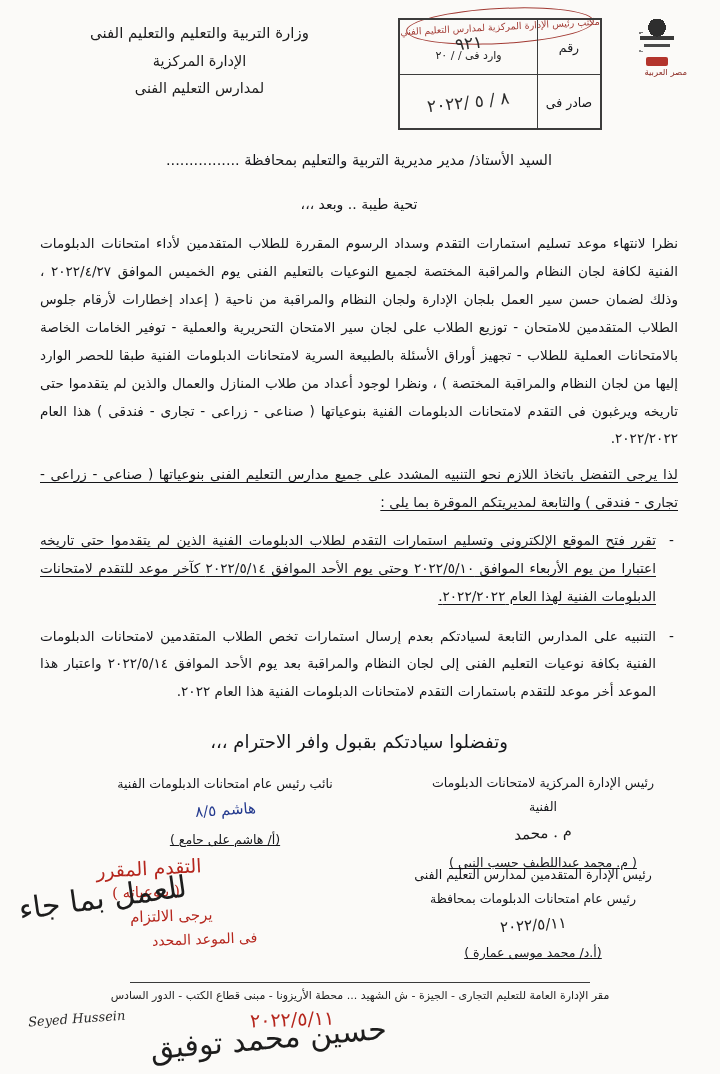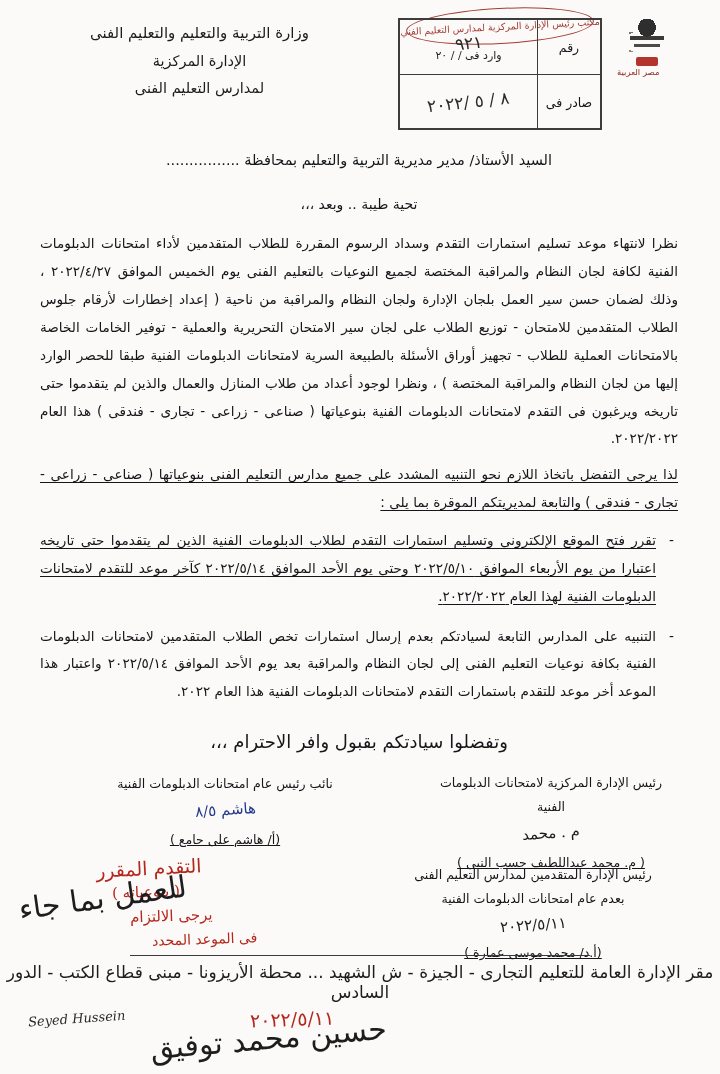--- a/index.html
+++ b/index.html
@@ -20,23 +20,23 @@
   }
 
   
   .header {
     position: relative;
     height: 140px;
   }
   .eagle {
     position: absolute;
     top: 14px;
-    right: 43px;
+    right: 33px;
     width: 60px;
-    text-align: left;
+    text-align: right;
     font-size: 9px;
     line-height: 1.2;
   }
   .eagle-img {
     width: 44px;
     height: 52px;
     margin: 0 auto;
     background:
       radial-gradient(circle at 50% 26%, #2e2e2e 0 9px, transparent 9px),
       linear-gradient(#3a3a3a, #3a3a3a) no-repeat 50% 46% / 34px 4px,
@@ -184,21 +184,21 @@
     height: 200px;
     margin-top: 4px;
     font-size: 12.6px;
   }
   .sig {
     position: absolute;
     text-align: center;
     line-height: 1.9;
   }
   .sig .name { margin-top: 30px; text-decoration: underline; }
-  .sig-right { right: 54px; top: 0; width: 230px; margin-left: 16px; }
+  .sig-right { right: 62px; top: 0; width: 230px; margin-left: 16px; }
   .sig-left { left: 110px; top: 1px; width: 230px; }
   .sig-right2 { right: 62px; top: 92px; width: 250px; }
 
   .scribble {
     font-family: "DejaVu Serif", serif;
     color: #1c1c1c;
     font-size: 15px;
     transform: rotate(-4deg);
     display: inline-block;
     letter-spacing: 1px;
@@ -241,21 +241,21 @@
     font-size: 19px;
     color: #b5261d;
     transform: rotate(-2deg);
   }
   .footer {
     position: absolute;
     bottom: 72px;
     right: 0;
     left: 0;
     text-align: center;
-    font-size: 17px;
+    font-size: 11px;
     color: #1d1d1d;
   }
   .footer:before {
     content: "";
     display: block;
     width: 64%;
     height: 1px;
     background: #3a3a3a;
     margin: 0 auto 6px;
   }
@@ -334,21 +334,21 @@
     </div>
 
     <div class="sig sig-left">
       <div>نائب رئيس عام امتحانات الدبلومات الفنية</div>
       <div class="scribble scribble-blue">هاشم ٨/٥</div>
       <div class="name" style="margin-top:4px;">(أ/ هاشم على جامع )</div>
     </div>
 
     <div class="sig sig-right2">
       <div>رئيس الإدارة المتقدمين لمدارس التعليم الفنى</div>
-      <div>بعدم عام امتحانات الدبلومات الفنية</div>
+      <div>رئيس عام امتحانات الدبلومات بمحافظة</div>
       <div class="scribble">٢٠٢٢/٥/١١</div>
       <div class="name" style="margin-top:2px;">(أ.د/ محمد موسى عمارة )</div>
     </div>
 
     <div class="red-hand red-1">التقدم المقرر</div>
     <div class="red-hand red-2">( بنوعياته )</div>
     <div class="red-hand red-3">يرجى الالتزام</div>
     <div class="red-hand red-4">فى الموعد المحدد</div>
 
     <div class="big-hand">للعمل بما جاء</div>

